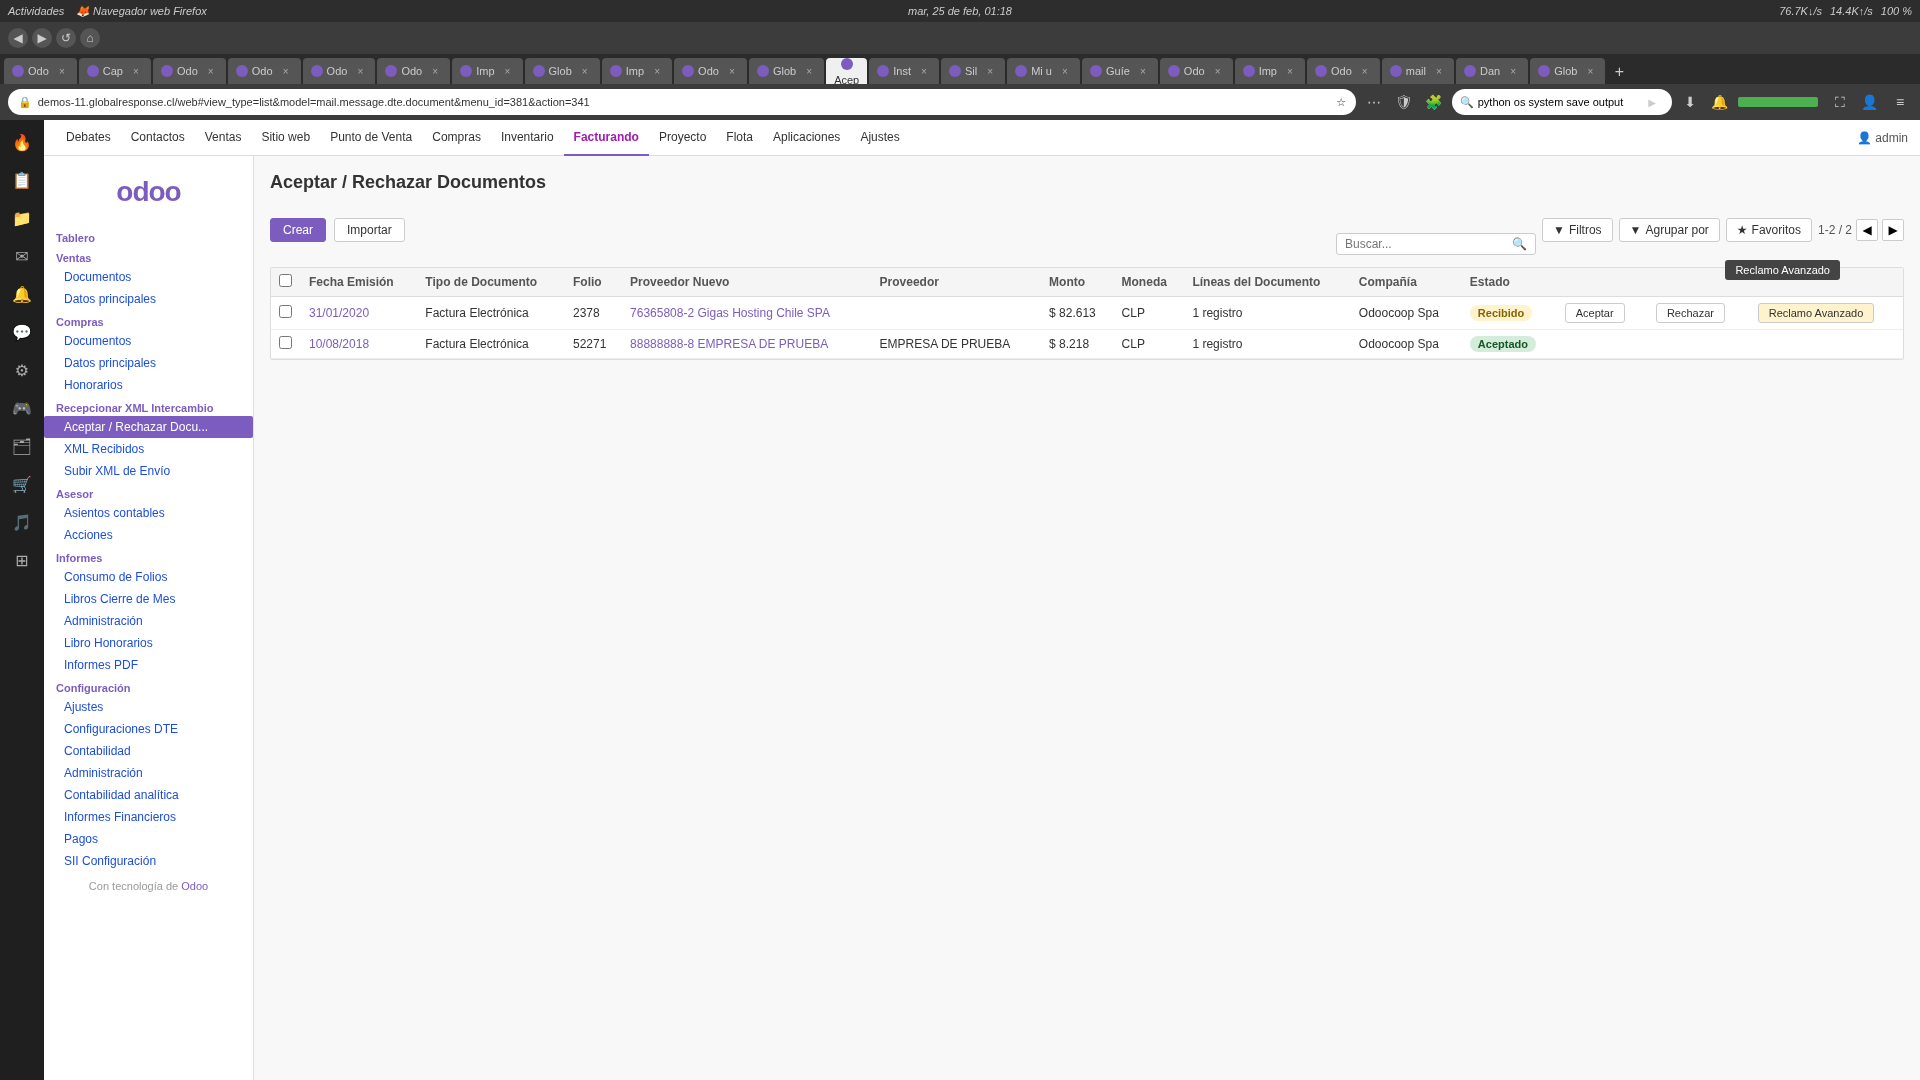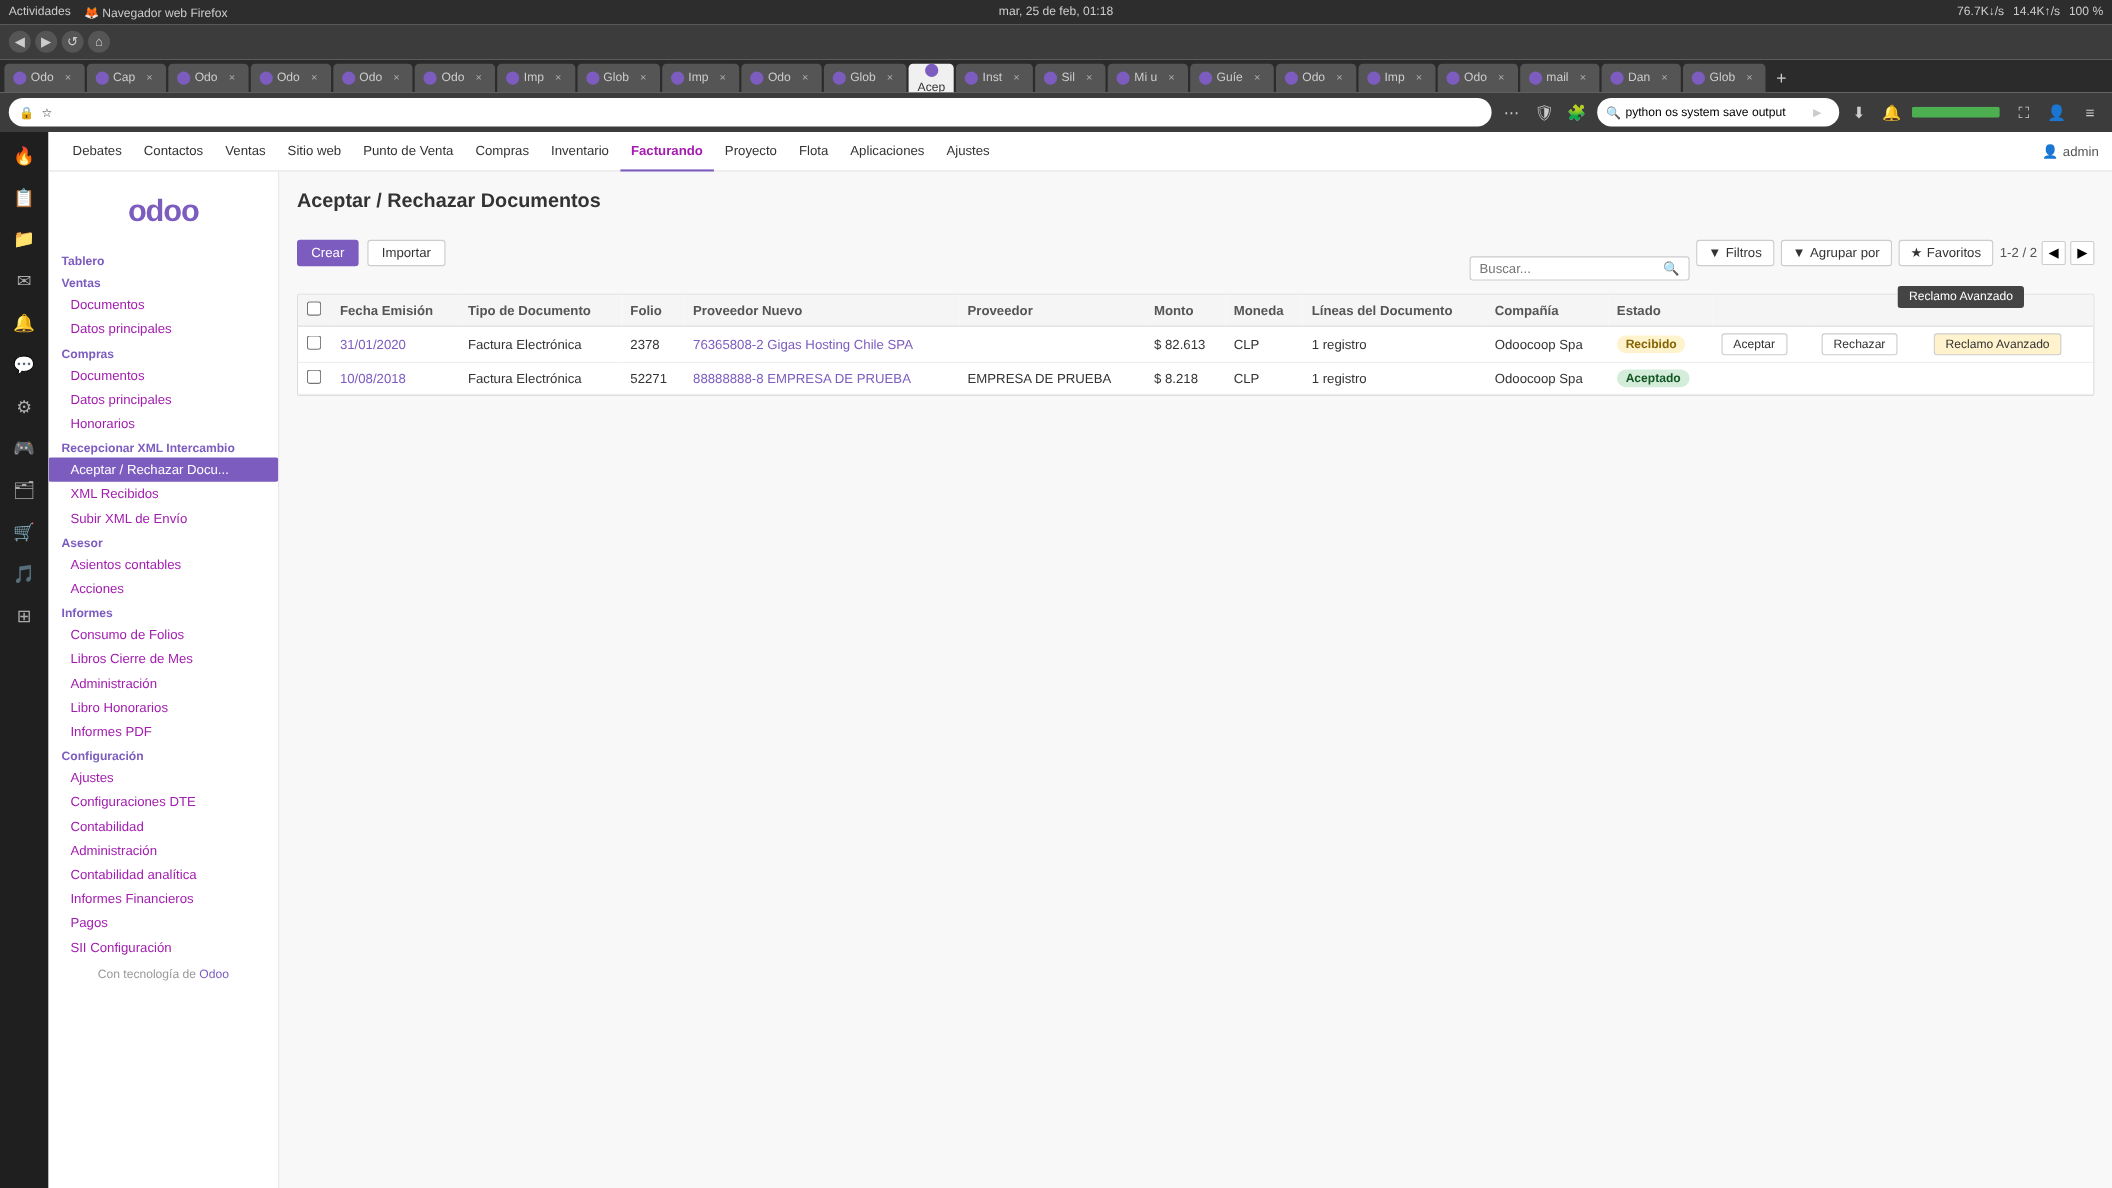--- a/index.html
+++ b/index.html
@@ -8,20 +8,21 @@
     
     .os-bar {
       height: 22px;
       background: #2d2d2d;
       display: flex;
       align-items: center;
       justify-content: space-between;
       padding: 0 8px;
       color: #ccc;
       font-size: 11px;
+      font-style: italic;
     }
     .os-bar-left { display: flex; gap: 12px; align-items: center; }
     .os-bar-center { position: absolute; left: 50%; transform: translateX(-50%); color: #ccc; font-size: 11px; }
     .os-bar-right { display: flex; gap: 8px; align-items: center; }
 
     
     .browser-chrome {
       background: #3c3c3c;
       height: 32px;
       display: flex;
@@ -239,21 +240,21 @@
     .menu-section-title {
       font-size: 11px;
       font-weight: bold;
       color: #7c5cbf;
       padding: 6px 12px 2px;
     }
     .menu-item {
       padding: 4px 12px 4px 20px;
       cursor: pointer;
       font-size: 12px;
-      color: #a21caf;
+      color: #1d4ed8;
       display: flex;
       align-items: center;
       gap: 4px;
     }
     .menu-item.active { background: #7c5cbf; color: #fff; border-radius: 2px; }
 
     
     .main-content {
       flex: 1;
       padding: 16px;
@@ -569,20 +570,21 @@
       <div class="tab-favicon" style="background:#7c5cbf;border-radius:50%;width:12px;height:12px;"></div>
       <span>Glob</span>
       <button class="tab-close">×</button>
     </div>
     <button class="tab-new-btn">+</button>
   </div>
 
 <div class="address-bar-row">
   <div class="address-bar">
     <span>🔒</span>
+    <span class="address-bar-url">demos-11.globalresponse.cl/web#view_type=list&amp;model=mail.message.dte.document&amp;menu_id=381&amp;action=341</span>
     <span>☆</span>
   </div>
   <button class="browser-icon-btn">⋯</button>
   <button class="browser-icon-btn">🛡</button>
   <button class="browser-icon-btn">🧩</button>
   <div class="search-bar-right">
     <span>🔍</span>
     <input type="text" value="python os system save output" style="">
     <button class="browser-icon-btn" style="font-size:10px;">▶</button>
   </div>

